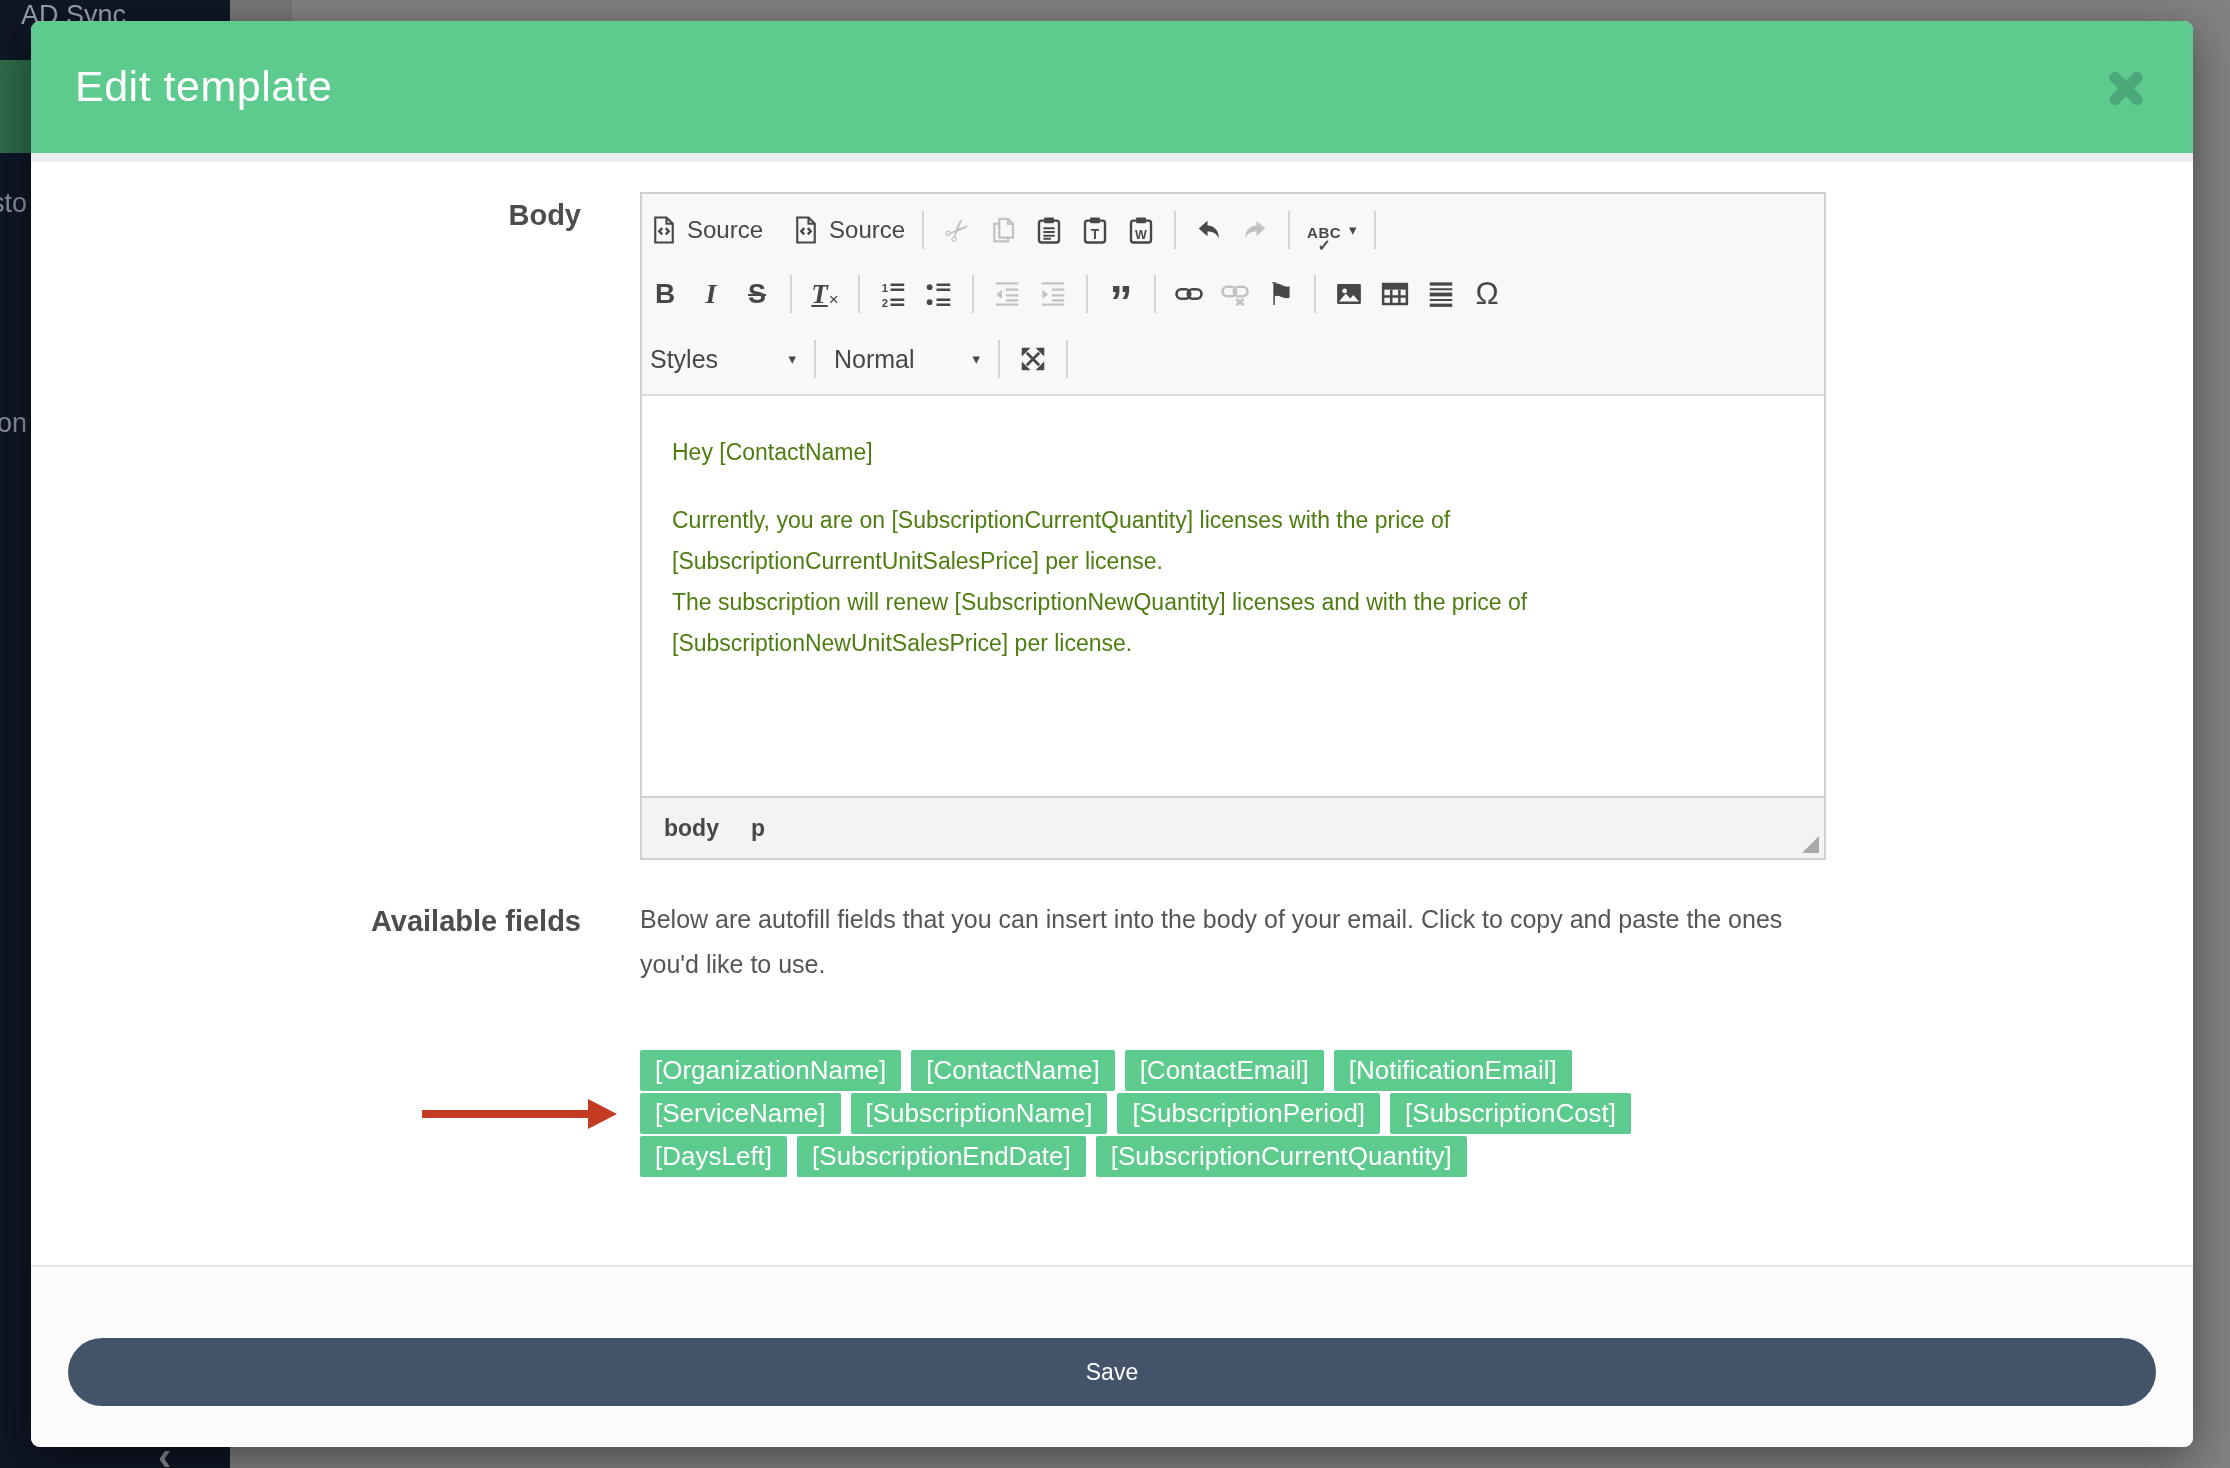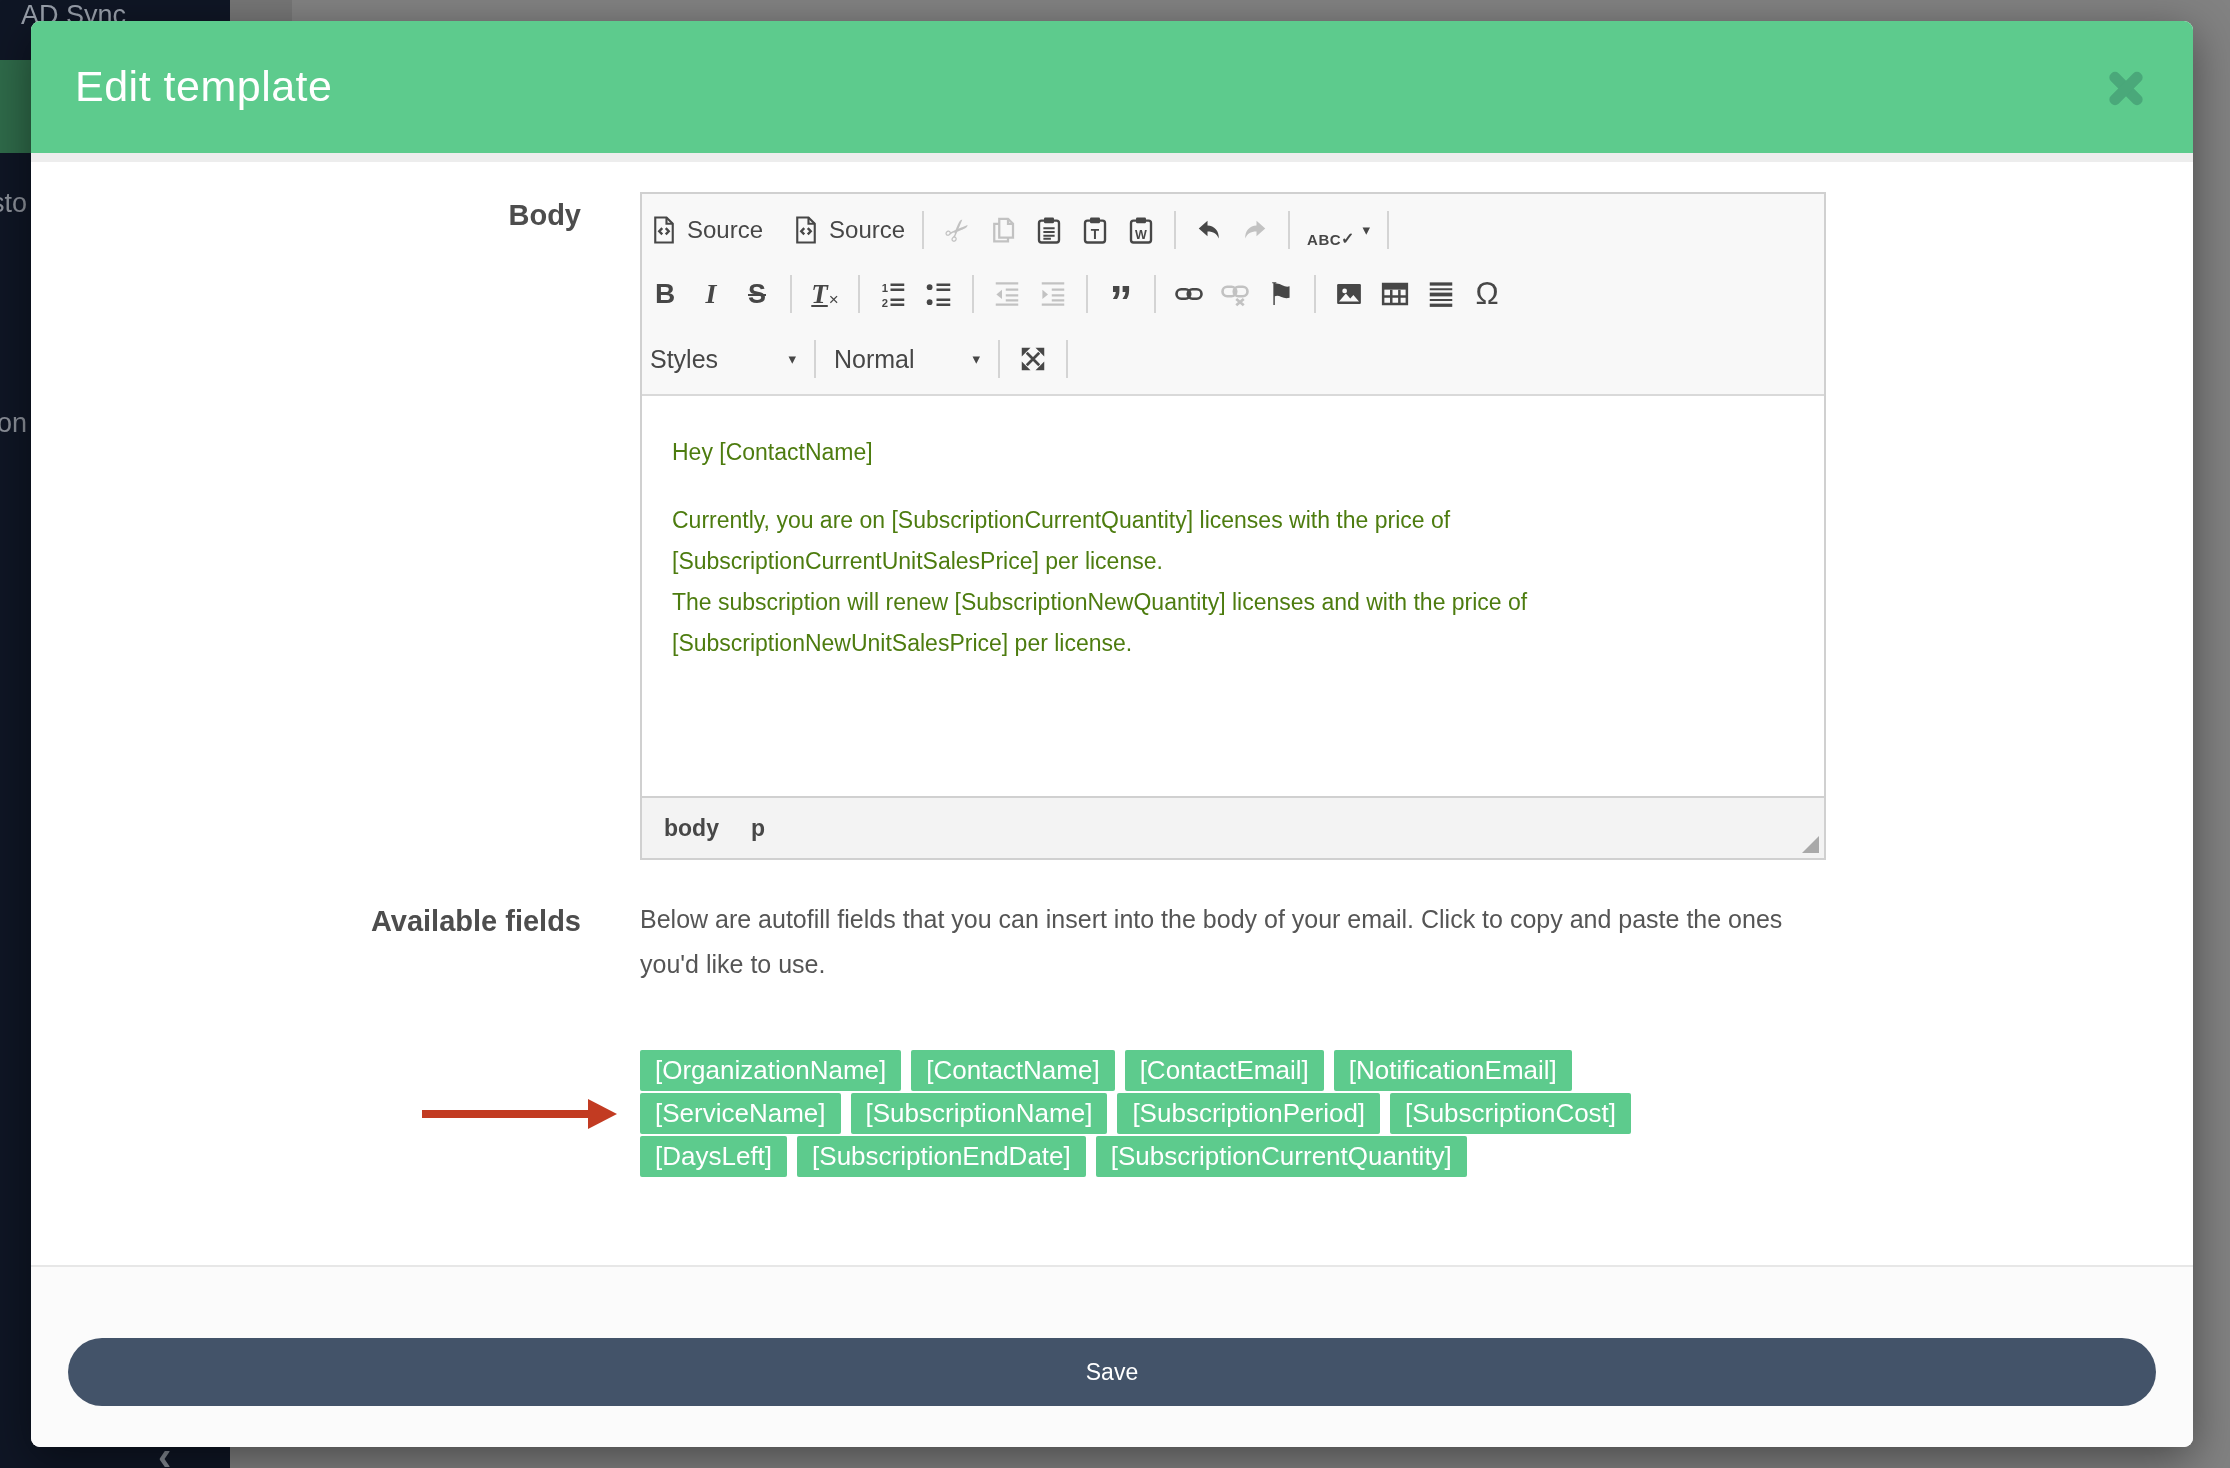--- a/index.html
+++ b/index.html
@@ -82,21 +82,21 @@
   .src-label { margin-left:8px; font-size:24px; color:#474747; }
   .b-glyph { font-weight:700; font-size:28px; }
   .i-glyph { font-family:"Liberation Serif", serif; font-style:italic; font-weight:700; font-size:28px; }
   .s-glyph { font-weight:700; font-size:27px; text-decoration:line-through; }
   .tx-t { font-family:"Liberation Serif", serif; font-style:italic; font-weight:700; font-size:27px; text-decoration:underline; }
   .tx-x { font-size:17px; margin-top:12px; margin-left:1px; }
   .quote-glyph { font-size:46px; font-weight:700; line-height:20px; margin-top:16px; }
   .omega-glyph { font-size:31px; font-weight:400; }
   .scissors { font-size:30px; transform:rotate(-45deg); }
   .flag-glyph { font-size:31px; }
-  .abc-wrap { display:flex; align-items:center; line-height:1;margin-top:19px; }
+  .abc-wrap { display:flex; flex-direction:column; align-items:center; line-height:1;margin-top:19px; }
   .abc-txt { font-size:15px; font-weight:700; letter-spacing:0.5px; }
   .abc-chk { font-size:16px; font-weight:700; margin-top:-2px; }
   .caret { font-size:15px; color:#474747; margin-left:8px; }
   .dropdown {
     display:flex; align-items:center; justify-content:space-between;
     width:162px; height:50px; padding:0 8px;
     background:none; border:none; cursor:pointer;
     font-size:25px; color:#474747; font-family:"Liberation Sans", sans-serif;
   }
   .editor-content {

